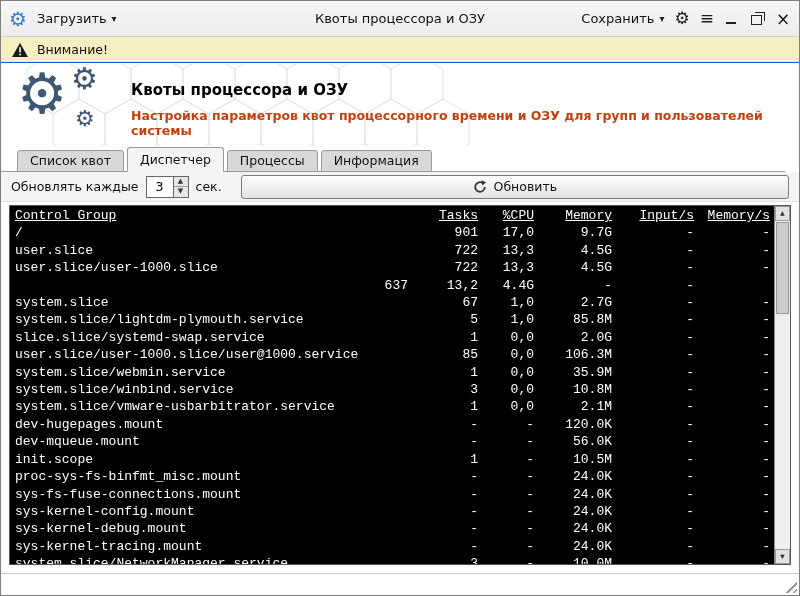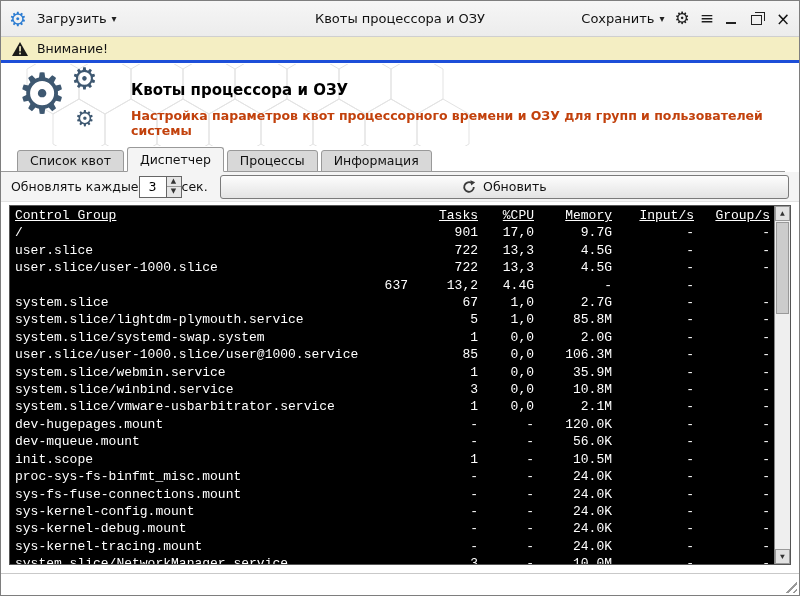--- a/index.html
+++ b/index.html
@@ -26,21 +26,21 @@
   .tb-gear{font-size:17px; color:#1d1d1d; line-height:1;}
   .tb-ham{font-size:17px; color:#1d1d1d; line-height:1; letter-spacing:-1px;}
   .win-btn{display:inline-flex; align-items:center; justify-content:center; width:16px; height:16px;}
   .min-glyph{display:block; width:10px; height:0; border-bottom:2px solid #222; margin-top:8px;}
   .max-glyph{display:block; position:relative; width:9px; height:8px; border:1px solid #222; margin-top:3px; margin-left:-2px;}
   .max-glyph::before{content:""; position:absolute; left:3px; top:-4px; width:9px; height:8px; border:1px solid #222; border-bottom:none; border-left:none;}
   .close-glyph{font-size:17px; line-height:14px; color:#111;}
   
   .warnbar{
     position:absolute; left:0; top:36px; right:0; height:26px; box-sizing:border-box;
-    background:#f4eec3; border-bottom:3px solid #1d4ed8;
+    background:#f4eec3; border-bottom:1px solid #1d4ed8;
     display:flex; align-items:center; gap:8px; padding:0 10px;
   }
   .warn-text{font-size:12.5px; color:#111;}
   
   .header{position:absolute; left:0; top:63px; right:0; height:82px; background:#fff; overflow:hidden;}
   .hex-bg{position:absolute; left:0; top:0; width:100%; height:100%;}
   .gears{position:absolute; left:16px; top:0px; width:110px; height:82px; color:#3e5871;}
   .gear-big{position:absolute; left:0px; top:2px; font-size:56px; line-height:1;}
   .gear-small{position:absolute; left:54px; top:0px; font-size:30px; line-height:1;}
   .gear-tiny{position:absolute; left:58px; top:44px; font-size:22px; line-height:1;}
@@ -54,21 +54,21 @@
   }
   .tab{
     height:20px; line-height:20px; padding:0 12px; margin-right:3px; margin-bottom:-1px;
     font-size:12.5px; background:#d8d8d8; border:1px solid #999;
     border-top-left-radius:3px; border-top-right-radius:3px; cursor:default;
   }
   .tab.active{background:#f4f4f4; height:23px; line-height:23px; border-bottom:1px solid #f4f4f4;}
   
   .toolbar{
     position:absolute; left:0; top:171px; right:0; height:30px; box-sizing:border-box;
-    background:#f4f4f4; display:flex; align-items:center; padding:0 10px; 
+    background:#f4f4f4; display:flex; align-items:center; padding:0 10px; gap:7px;
     border-bottom:1px solid #e2e2e2;
   }
   .tb-label{font-size:12.5px;}
   .spin{display:inline-flex; height:20px; border:1px solid #666; background:#fff; box-sizing:content-box;}
   .spin input{width:26px; border:none; outline:none; text-align:center; font-size:12.5px; font-family:inherit; padding:0;}
   .spin-btns{display:flex; flex-direction:column; border-left:1px solid #666; width:14px;}
   .spin-btn{flex:1; font-size:7px; line-height:9px; text-align:center; background:#e6e6e6; color:#333; cursor:default;}
   .spin-btn + .spin-btn{border-top:1px solid #9a9a9a;}
   .refresh-btn{
     flex:1; height:22px; margin-left:12px; border:1px solid #7a7a7a; border-radius:3px;
@@ -198,21 +198,21 @@
     </span>
   </div>
 
   <div class="terminal">
     <div class="trow thead">
         <span class="tcell c0">Control Group</span>
         <span class="tcell c1">Tasks</span>
         <span class="tcell c2">%CPU</span>
         <span class="tcell c3">Memory</span>
         <span class="tcell c4">Input/s</span>
-        <span class="tcell c5">Group/s</span>
+        <span class="tcell c5">Memory/s</span>
       </div>
     <div>
         <div class="trow">
           <span class="tcell c0">/</span>
           <span class="tcell c1">901</span>
           <span class="tcell c2">17,0</span>
           <span class="tcell c3">9.7G</span>
           <span class="tcell c4">-</span>
           <span class="tcell c5">-</span>
         </div>
@@ -249,21 +249,21 @@
         </div>
         <div class="trow">
           <span class="tcell c0">system.slice/lightdm-plymouth.service</span>
           <span class="tcell c1">5</span>
           <span class="tcell c2">1,0</span>
           <span class="tcell c3">85.8M</span>
           <span class="tcell c4">-</span>
           <span class="tcell c5">-</span>
         </div>
         <div class="trow">
-          <span class="tcell c0">system.slice/systemd-swap.system</span>
+          <span class="tcell c0">slice.slice/systemd-swap.service</span>
           <span class="tcell c1">1</span>
           <span class="tcell c2">0,0</span>
           <span class="tcell c3">2.0G</span>
           <span class="tcell c4">-</span>
           <span class="tcell c5">-</span>
         </div>
         <div class="trow">
           <span class="tcell c0">user.slice/user-1000.slice/user@1000.service</span>
           <span class="tcell c1">85</span>
           <span class="tcell c2">0,0</span>

